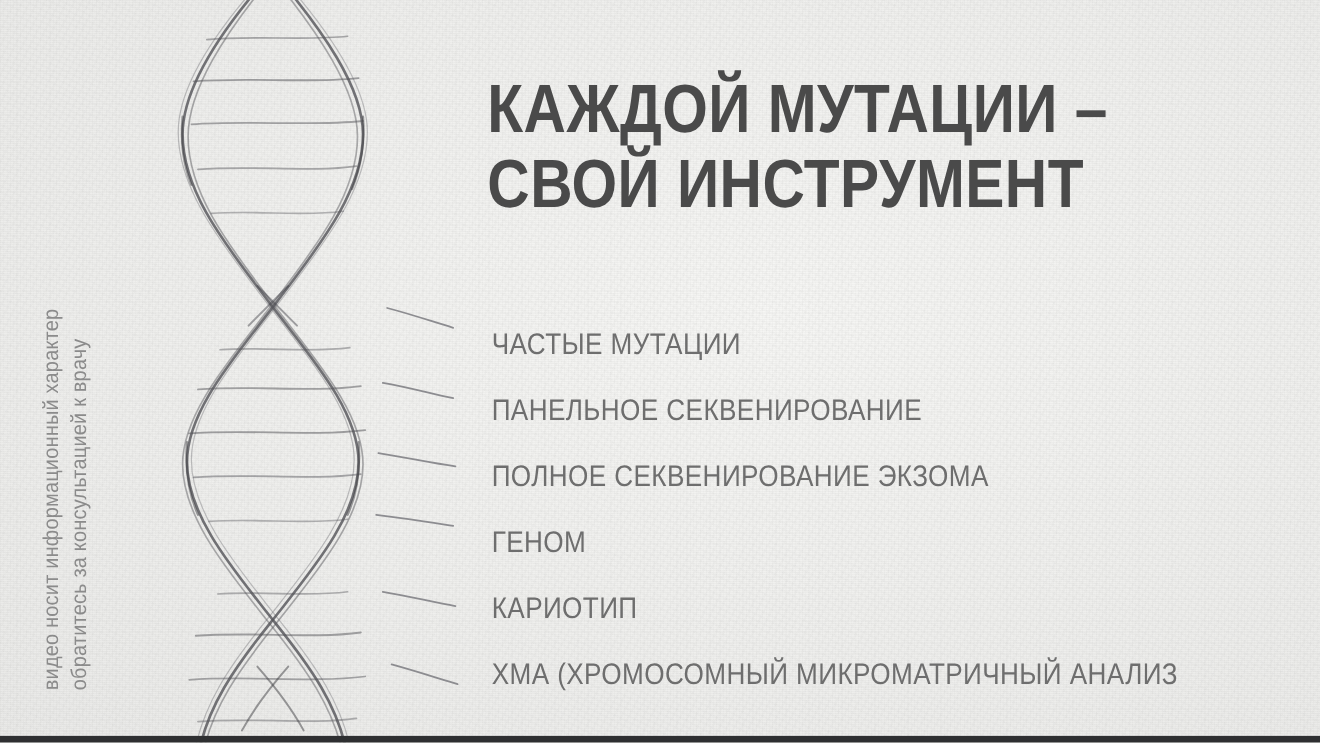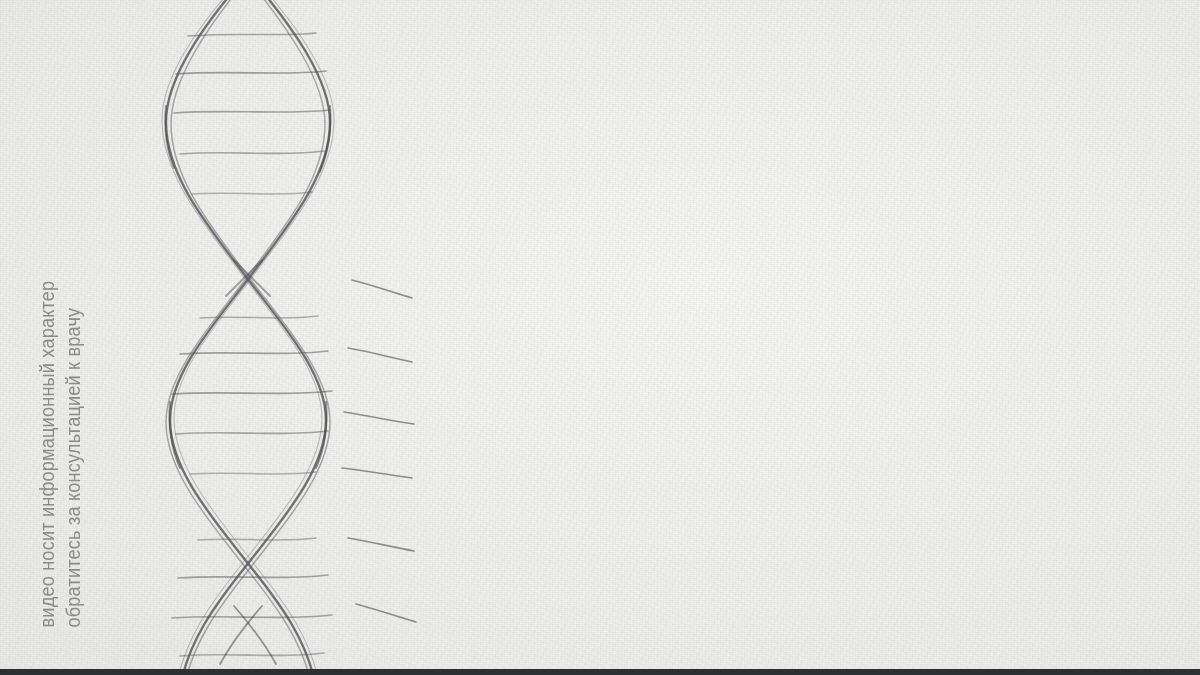--- a/index.html
+++ b/index.html
@@ -229,17 +229,29 @@
         <path d="M 22 10 C 45 16, 62 22, 82 28"></path>
         <path d="M 18 78 C 42 82, 62 88, 82 92"></path>
         <path d="M 14 142 C 40 146, 62 151, 84 154"></path>
         <path d="M 12 198 C 38 201, 60 205, 82 208"></path>
         <path d="M 18 268 C 42 272, 62 277, 84 281"></path>
         <path d="M 26 334 C 48 340, 66 346, 86 352"></path>
       </g>
     </svg>
   </div>
 
-
+  <div class="headline">
+    <div class="headline-line">КАЖДОЙ МУТАЦИИ –</div>
+    <div class="headline-line">СВОЙ ИНСТРУМЕНТ</div>
+  </div>
+
+  <div class="toollist">
+    <div class="tool-item">ЧАСТЫЕ МУТАЦИИ</div>
+    <div class="tool-item">ПАНЕЛЬНОЕ СЕКВЕНИРОВАНИЕ</div>
+    <div class="tool-item">ПОЛНОЕ СЕКВЕНИРОВАНИЕ ЭКЗОМА</div>
+    <div class="tool-item">ГЕНОМ</div>
+    <div class="tool-item">КАРИОТИП</div>
+    <div class="tool-item">ХМА (ХРОМОСОМНЫЙ МИКРОМАТРИЧНЫЙ АНАЛИЗ</div>
+  </div>
 
   <div class="letterbox-bottom"></div>
 
 </div>
 
 </body></html>

